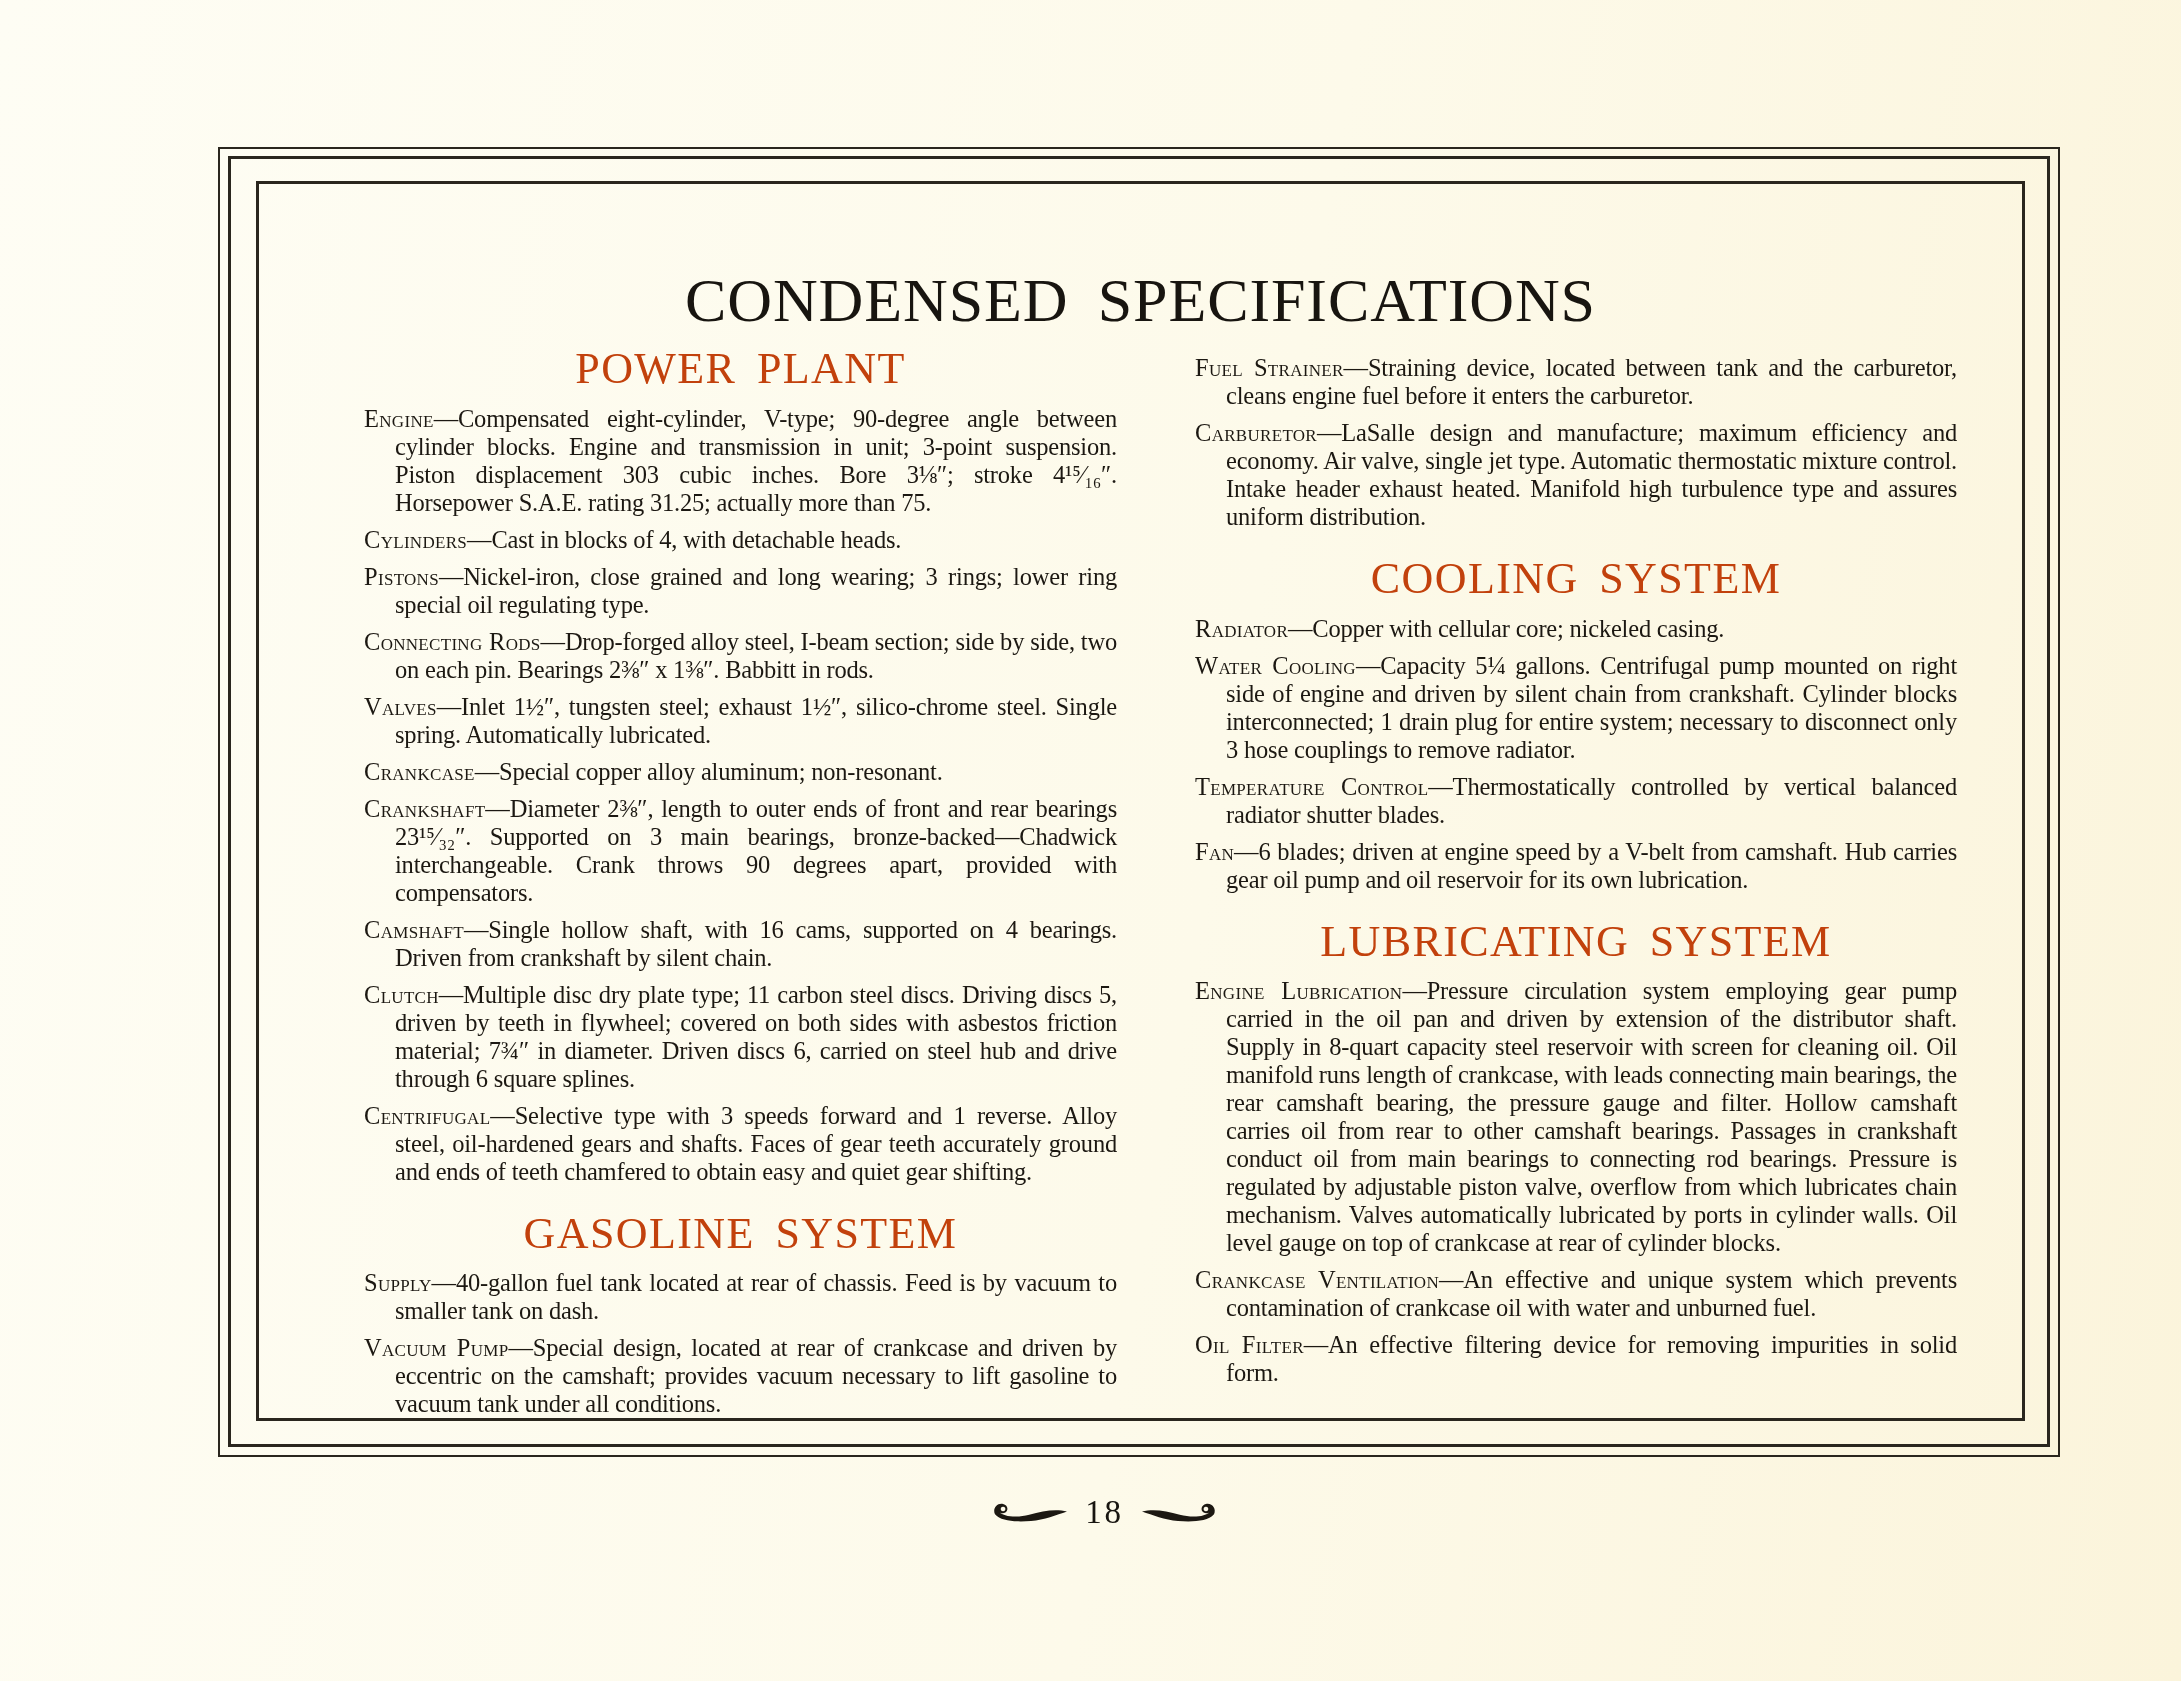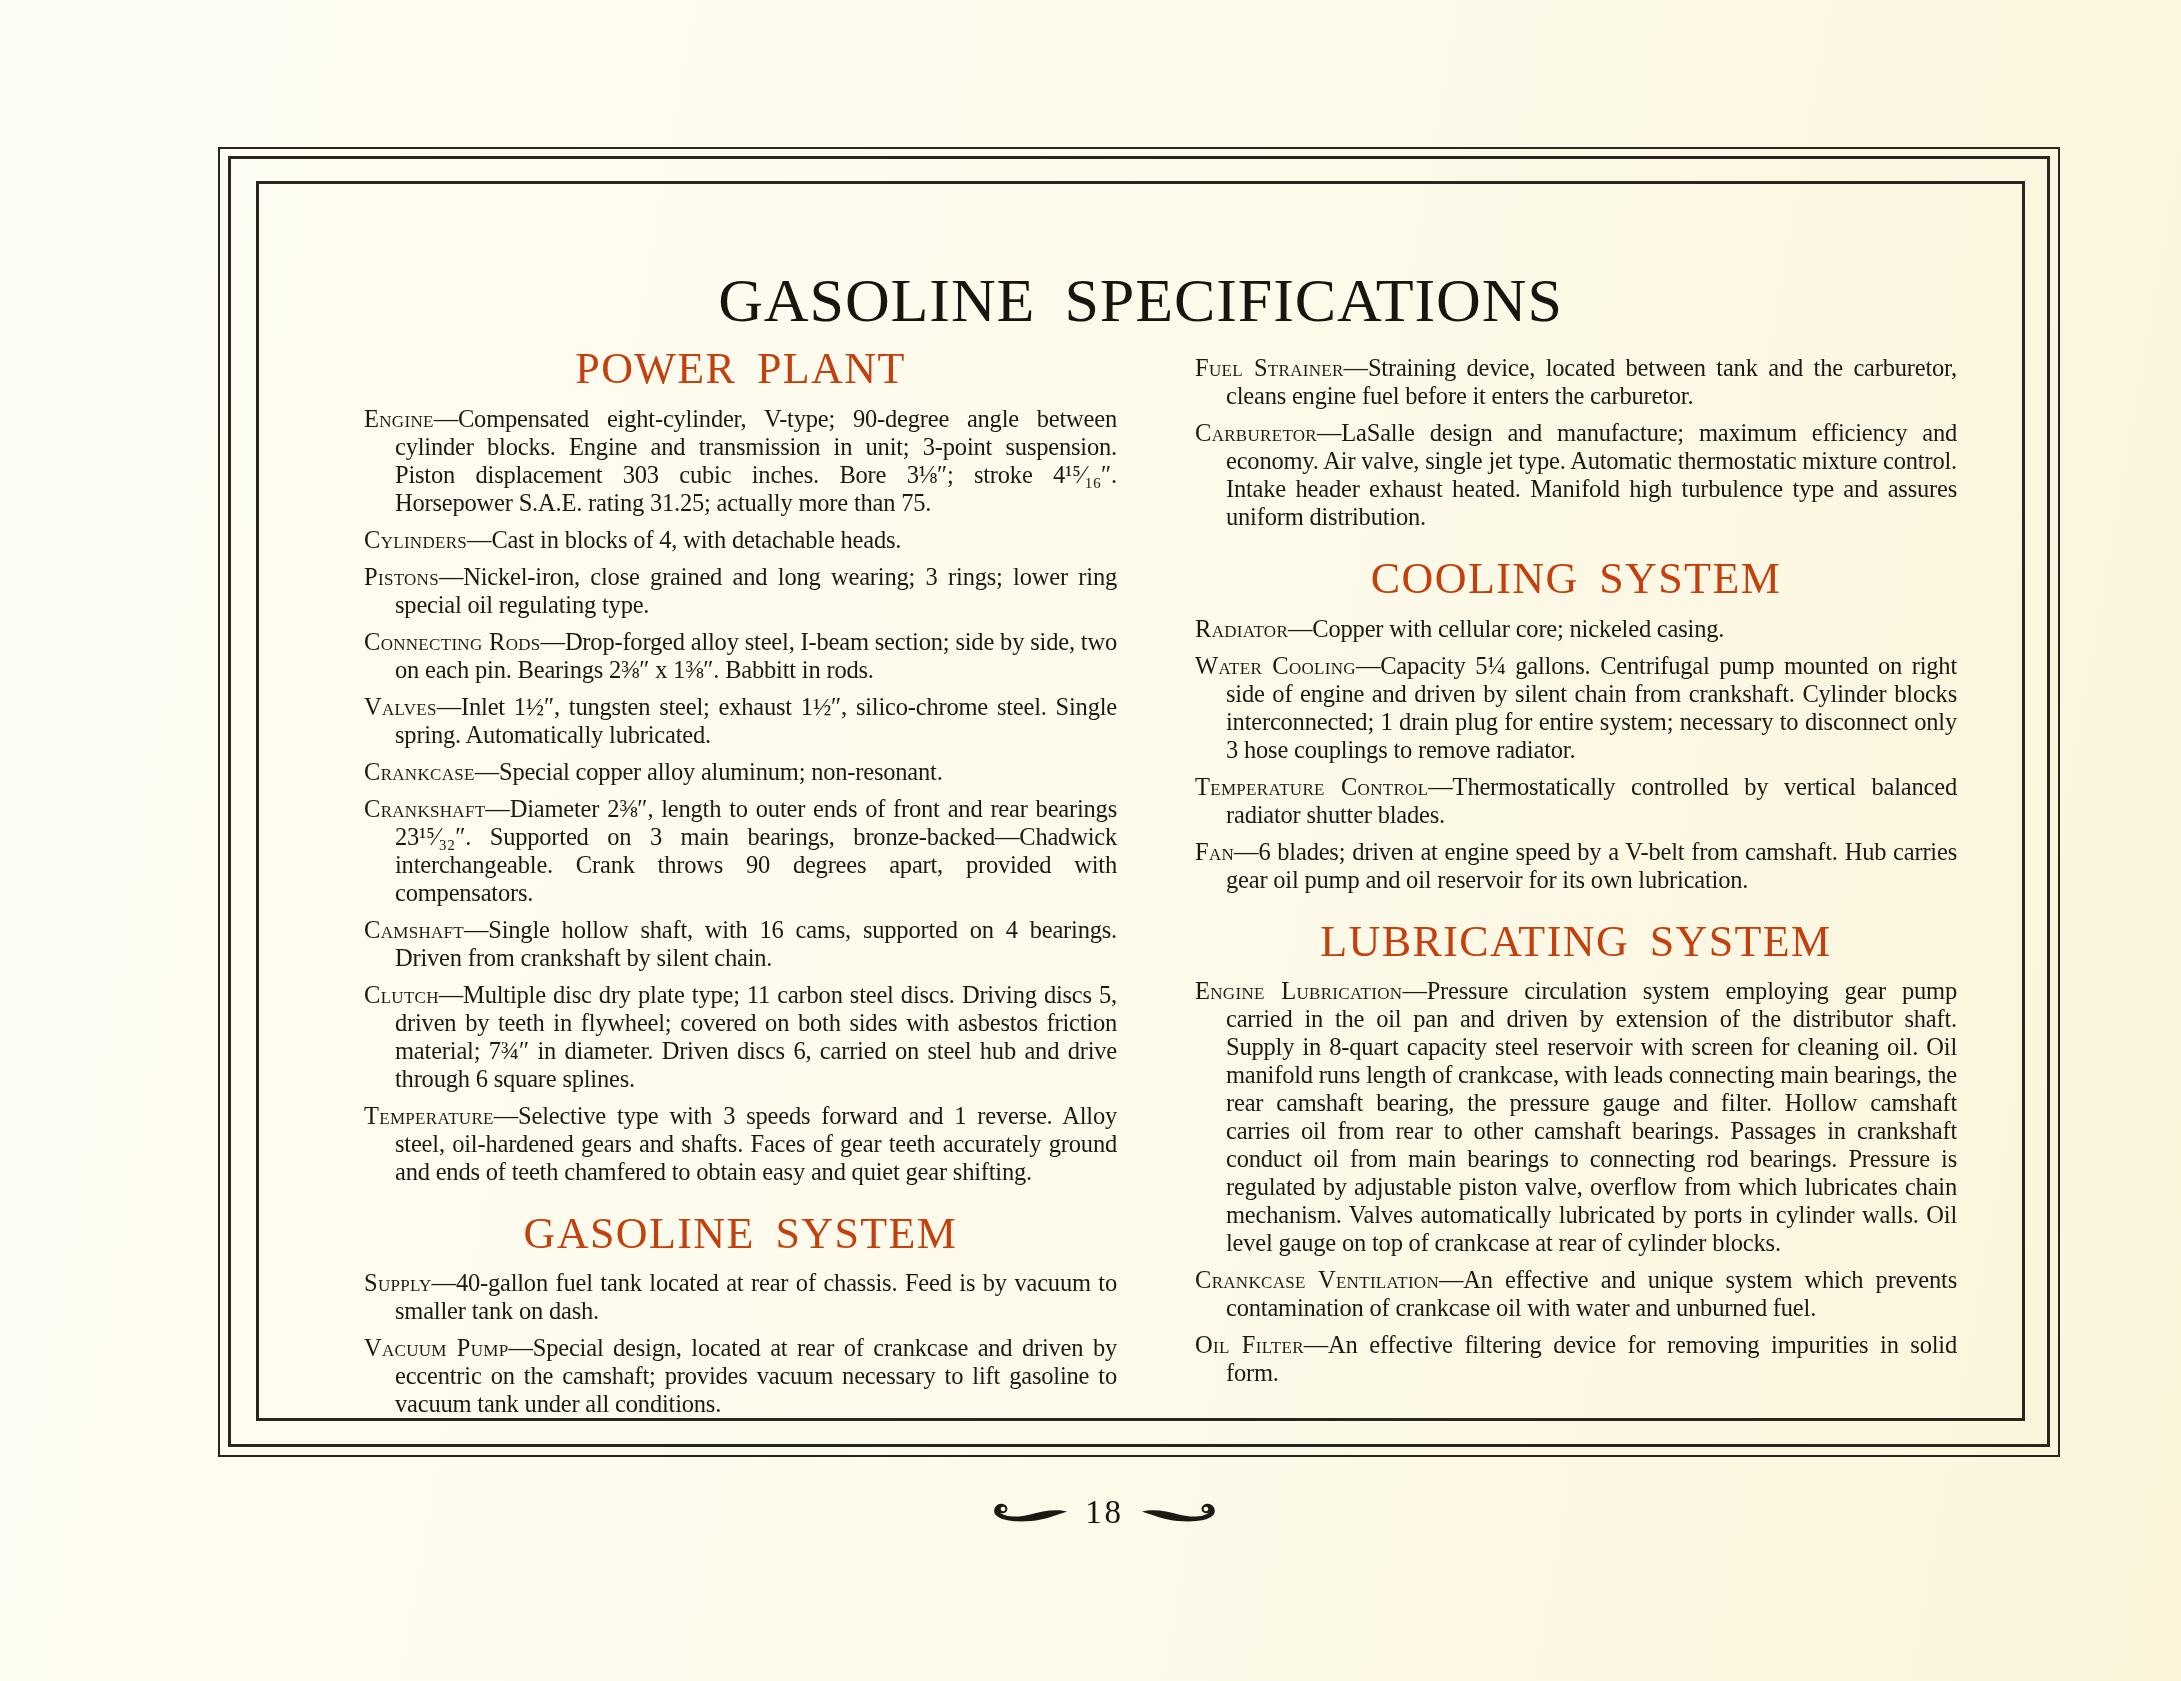--- a/index.html
+++ b/index.html
@@ -48,35 +48,35 @@
   .orn{width:80px;height:27px;fill:#1c1812;}
   .orn.right{transform:scaleX(-1);}
 </style>
 </head>
 <body>
 
 <div class="frame outer"></div>
 <div class="frame mid"></div>
 <div class="frame inner"></div>
 
-<div class="doc-title">GASOLINE SPECIFICATIONS</div>
+<div class="doc-title">CONDENSED SPECIFICATIONS</div>
 
 <div class="col col-left">
   <div class="sec">
     <h2 class="sec-heading">POWER PLANT</h2>
     <p class="entry"><span class="lbl">Engine</span><span>—Compensated eight-cylinder, V-type; 90-degree angle between cylinder blocks. Engine and transmission in unit; 3-point suspension. Piston displacement 303 cubic inches. Bore 3⅛″; stroke 4¹⁵⁄₁₆″. Horsepower S.A.E. rating 31.25; actually more than 75.</span></p>
     <p class="entry"><span class="lbl">Cylinders</span><span>—Cast in blocks of 4, with detachable heads.</span></p>
     <p class="entry"><span class="lbl">Pistons</span><span>—Nickel-iron, close grained and long wearing; 3 rings; lower ring special oil regulating type.</span></p>
     <p class="entry"><span class="lbl">Connecting Rods</span><span>—Drop-forged alloy steel, I-beam section; side by side, two on each pin. Bearings 2⅜″ x 1⅜″. Babbitt in rods.</span></p>
     <p class="entry"><span class="lbl">Valves</span><span>—Inlet 1½″, tungsten steel; exhaust 1½″, silico-chrome steel. Single spring. Automatically lubricated.</span></p>
     <p class="entry"><span class="lbl">Crankcase</span><span>—Special copper alloy aluminum; non-resonant.</span></p>
     <p class="entry"><span class="lbl">Crankshaft</span><span>—Diameter 2⅜″, length to outer ends of front and rear bearings 23¹⁵⁄₃₂″. Supported on 3 main bearings, bronze-backed—Chadwick interchangeable. Crank throws 90 degrees apart, provided with compensators.</span></p>
     <p class="entry"><span class="lbl">Camshaft</span><span>—Single hollow shaft, with 16 cams, supported on 4 bearings. Driven from crankshaft by silent chain.</span></p>
     <p class="entry"><span class="lbl">Clutch</span><span>—Multiple disc dry plate type; 11 carbon steel discs. Driving discs 5, driven by teeth in flywheel; covered on both sides with asbestos friction material; 7¾″ in diameter. Driven discs 6, carried on steel hub and drive through 6 square splines.</span></p>
-    <p class="entry"><span class="lbl">Temperature</span><span>—Selective type with 3 speeds forward and 1 reverse. Alloy steel, oil-hardened gears and shafts. Faces of gear teeth accurately ground and ends of teeth chamfered to obtain easy and quiet gear shifting.</span></p>
+    <p class="entry"><span class="lbl">Centrifugal</span><span>—Selective type with 3 speeds forward and 1 reverse. Alloy steel, oil-hardened gears and shafts. Faces of gear teeth accurately ground and ends of teeth chamfered to obtain easy and quiet gear shifting.</span></p>
   </div>
   <div class="sec">
     <h2 class="sec-heading">GASOLINE SYSTEM</h2>
     <p class="entry"><span class="lbl">Supply</span><span>—40-gallon fuel tank located at rear of chassis. Feed is by vacuum to smaller tank on dash.</span></p>
     <p class="entry"><span class="lbl">Vacuum Pump</span><span>—Special design, located at rear of crankcase and driven by eccentric on the camshaft; provides vacuum necessary to lift gasoline to vacuum tank under all conditions.</span></p>
   </div>
 </div>
 
 <div class="col col-right">
   <div class="sec">

